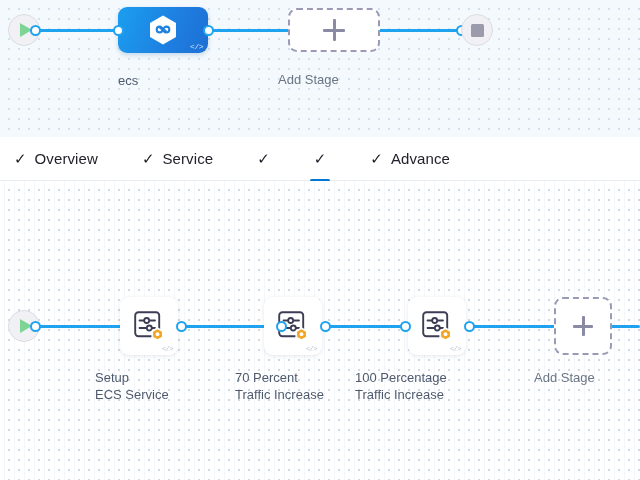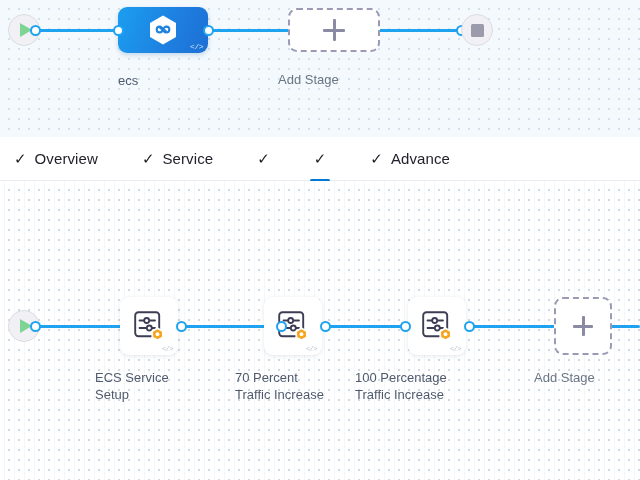--- a/index.html
+++ b/index.html
@@ -230,22 +230,22 @@
           <circle cx="14.7" cy="11.5" r="2.5" fill="#ffffff"></circle>
           <circle cx="17.3" cy="19.0" r="2.5" fill="#ffffff"></circle>
         </g>
         <polygon points="25.5,19.2 30.8,22.2 30.8,28.2 25.5,31.2 20.2,28.2 20.2,22.2" fill="#f5a623" stroke="#ffffff" stroke-width="1.6"></polygon>
         <circle cx="25.5" cy="25.2" r="1.9" fill="#ffffff"></circle>
       </svg>
       <div class="code-badge2">&lt;/&gt;</div>
     </div>
     <div class="dot" style="left:176px; top:140px;"></div>
     <div class="node-label" style="left:95px; top:188px; width:108px;">
+      <div>Setup</div>
       <div>ECS Service</div>
-      <div>Setup</div>
     </div>
 
     <div class="step-node" style="left:264px; top:116px;">
       <svg width="34" height="34" viewBox="0 0 34 34">
         <rect x="3.2" y="3.2" width="24" height="24" rx="3.2" fill="none" stroke="#3c3c55" stroke-width="1.9"></rect>
         <g stroke="#3c3c55" stroke-width="1.8" stroke-linecap="round" fill="none">
           <line x1="7.5" y1="11.5" x2="12.0" y2="11.5"></line>
           <line x1="17.5" y1="11.5" x2="23.0" y2="11.5"></line>
           <line x1="7.5" y1="19.0" x2="14.5" y2="19.0"></line>
           <line x1="20.0" y1="19.0" x2="23.0" y2="19.0"></line>

